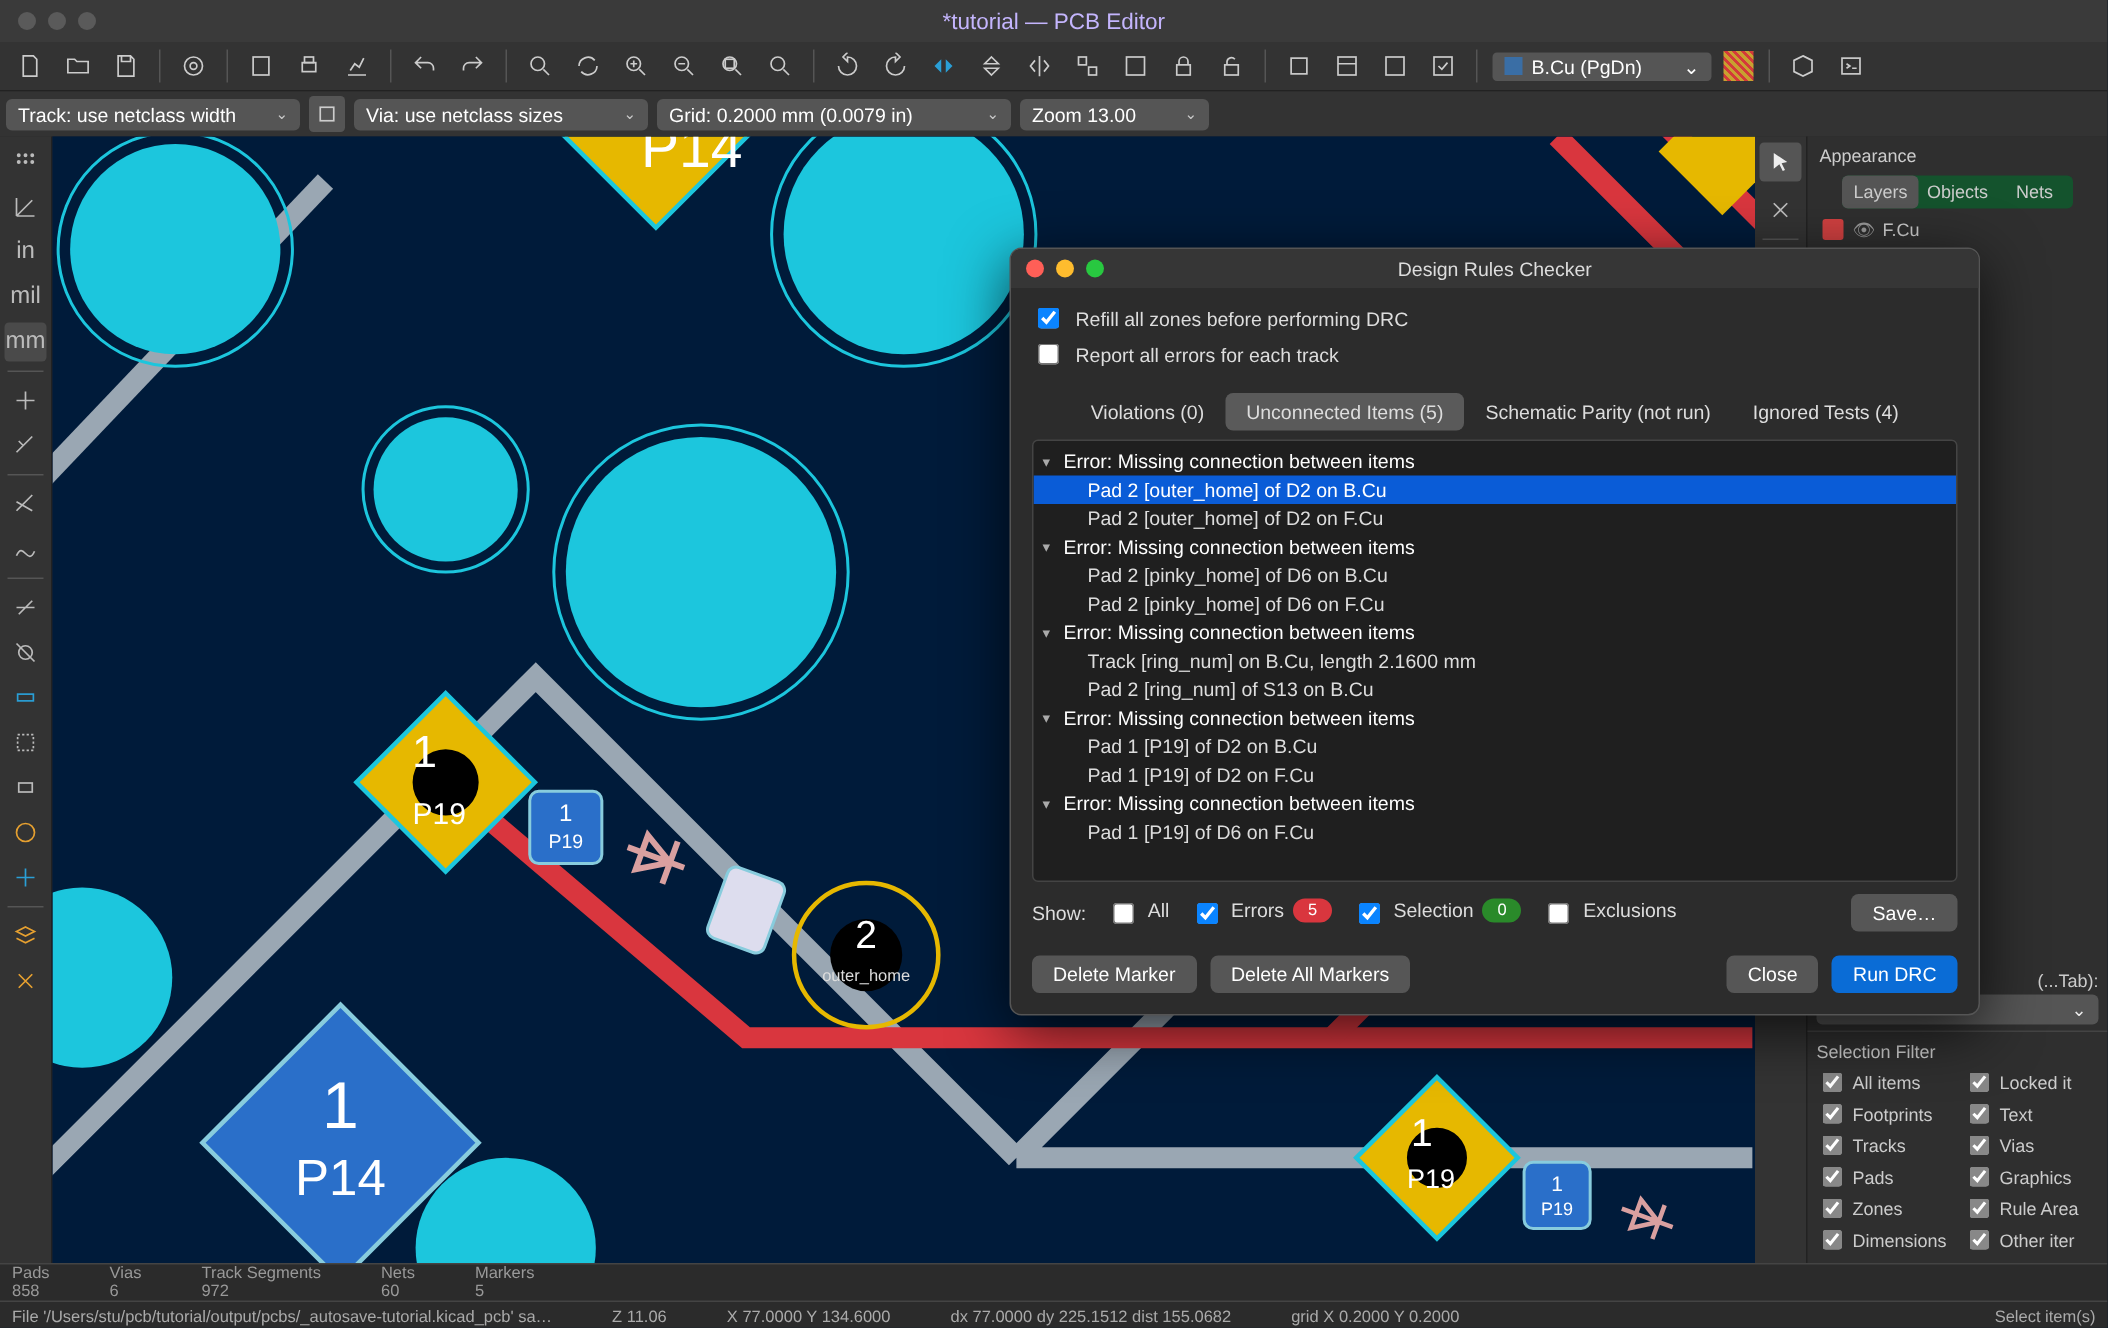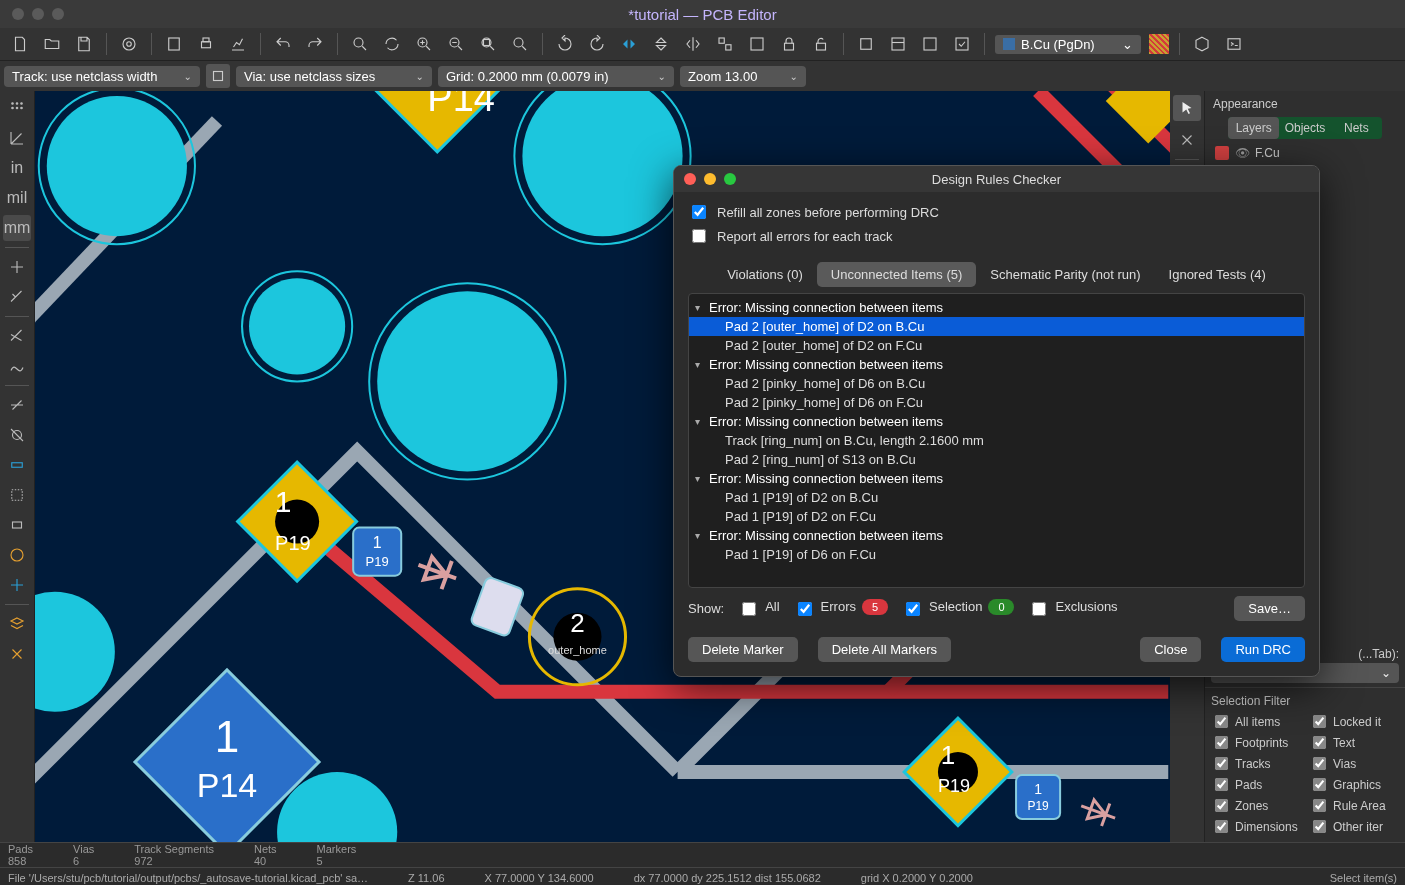--- a/index.html
+++ b/index.html
@@ -63,21 +63,21 @@
 .dlg .list{flex:1;margin:6px 14px 0;background:#1f1f1f;border:1px solid #444;border-radius:4px;overflow:auto;padding:4px 0}
 .dlg .err{padding:2px 8px 2px 20px;font-size:13px;color:#fff;font-weight:400;position:relative}
 .dlg .err::before{content:'▾';position:absolute;left:6px;color:#aaa;font-size:10px;top:4px}
 .dlg .item{padding:2px 8px 2px 36px;font-size:13px;color:#ddd}
 .dlg .item.sel{background:#0a5cd7;color:#fff}
 .dlg .showbar{display:flex;align-items:center;gap:14px;padding:8px 14px;font-size:13px;color:#ddd}
 .dlg .showbar label{display:flex;align-items:flex-start;gap:6px}
 .dlg .showbar input{width:14px;height:14px;accent-color:#0a84ff}
 .badge{display:inline-flex;min-width:16px;height:16px;border-radius:8px;align-items:center;justify-content:center;font-size:11px;color:#fff;padding:0 5px}
 .badge.red{background:#d9363e}.badge.green{background:#2a8a2a}
-.dlg .btnbar{display:flex;gap:20px;padding:8px 14px 14px}
+.dlg .btnbar{display:flex;gap:9px;padding:8px 14px 14px}
 .dlg .btn{background:#565656;color:#fff;border:none;padding:5px 14px;border-radius:5px;font-size:13px}
 .dlg .btn.primary{background:#0a6cd6}
 .dlg .spacer{flex:1}
 </style>
 </head>
 <body>
 
 <div class="titlebar">
   <div class="traffic">
     <div class="tl grey"></div>
@@ -675,21 +675,21 @@
     <div class="col">
       <span>Vias</span>
       <span>6</span>
     </div>
     <div class="col">
       <span>Track Segments</span>
       <span>972</span>
     </div>
     <div class="col">
       <span>Nets</span>
-      <span>40</span>
+      <span>60</span>
     </div>
     <div class="col">
       <span>Markers</span>
       <span>5</span>
     </div>
   </div>
 
 <div class="statusbar">
   <span style="max-width:380px;overflow:hidden;text-overflow:ellipsis;white-space:nowrap">File '/Users/stu/pcb/tutorial/output/pcbs/_autosave-tutorial.kicad_pcb' sa…</span>
   <span>Z 11.06</span>

